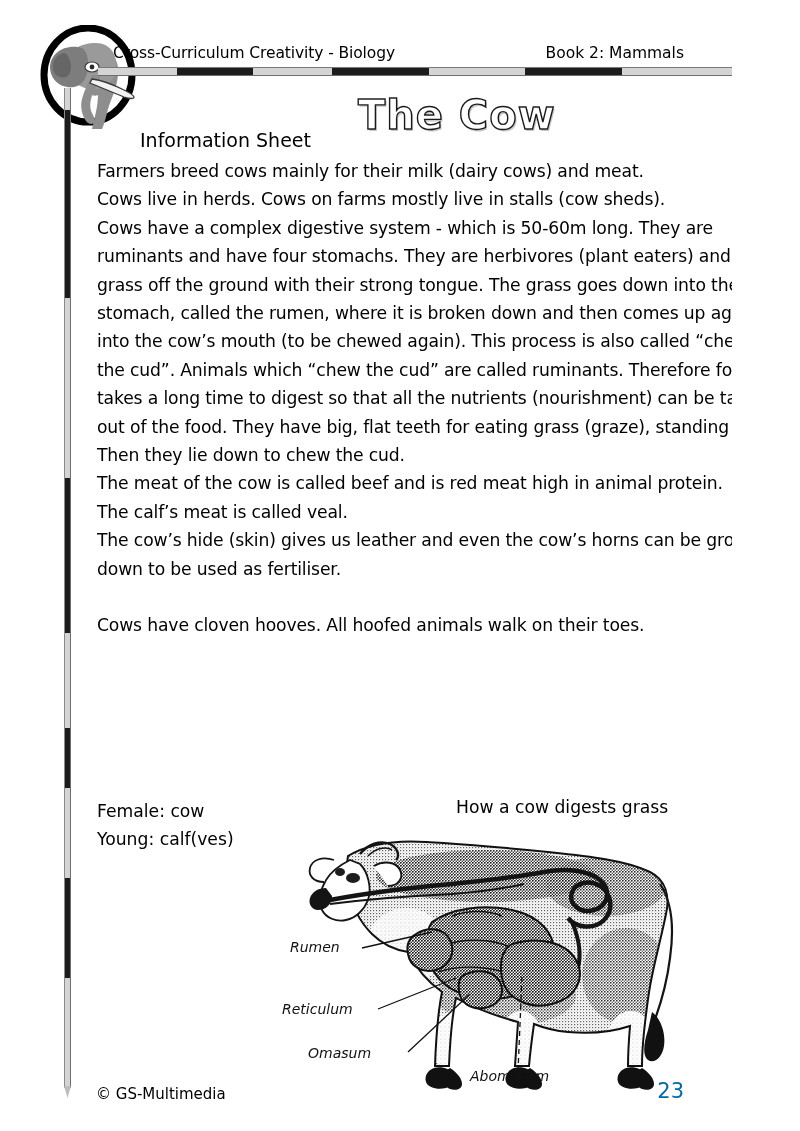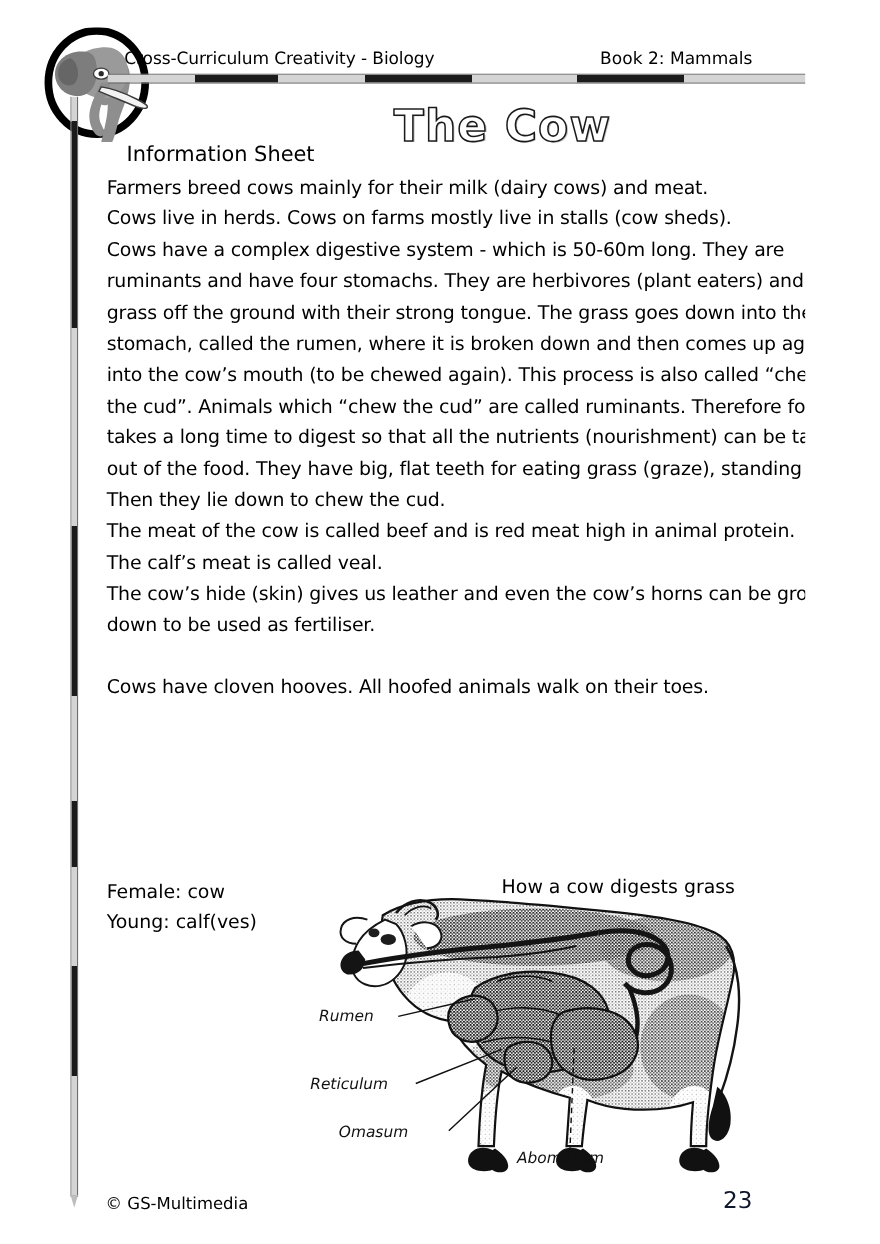--- a/index.html
+++ b/index.html
@@ -119,21 +119,21 @@
     letter-spacing: 1px;
     color: #ffffff;
     -webkit-text-stroke: 1.4px #1a1a1a;
     text-shadow: 1.5px 1.5px 0 #c9c9c9;
     white-space: nowrap;
   }
 
   
   .info-sheet {
     position: absolute;
-    left: 115px;
+    left: 140px;
     top: 129px;
     font-family: "DejaVu Sans", sans-serif;
     font-size: 19px;
     color: #000;
     white-space: nowrap;
   }
 
   
   .body-text {
     position: absolute;
@@ -171,21 +171,21 @@
     font-family: "DejaVu Sans", sans-serif;
     font-size: 17.2px;
     color: #000;
     white-space: nowrap;
   }
 
   
   .cow-figure {
     position: absolute;
     left: 256px;
-    top: 802px;
+    top: 826px;
     width: 440px;
     height: 282px;
   }
   .cow-figure svg { display: block; }
   .anat-label {
     font-family: "DejaVu Sans", sans-serif;
     font-size: 14px;
     font-style: italic;
     fill: #111;
   }
@@ -199,21 +199,21 @@
     font-size: 15px;
     color: #000;
     white-space: nowrap;
   }
   .footer-page {
     position: absolute;
     right: 48px;
     top: 1079px;
     font-family: "DejaVu Sans", sans-serif;
     font-size: 21px;
-    color: #0f172a;
+    color: #0369a1;
   }
 </style>
 </head>
 <body>
 
 <div id="page">
 
   <div class="logo">
     <svg width="106" height="105" viewBox="0 0 106 105" xmlns="http://www.w3.org/2000/svg">
       <ellipse cx="50" cy="50" rx="44" ry="47" fill="#ffffff" stroke="#000000" stroke-width="7"></ellipse>

